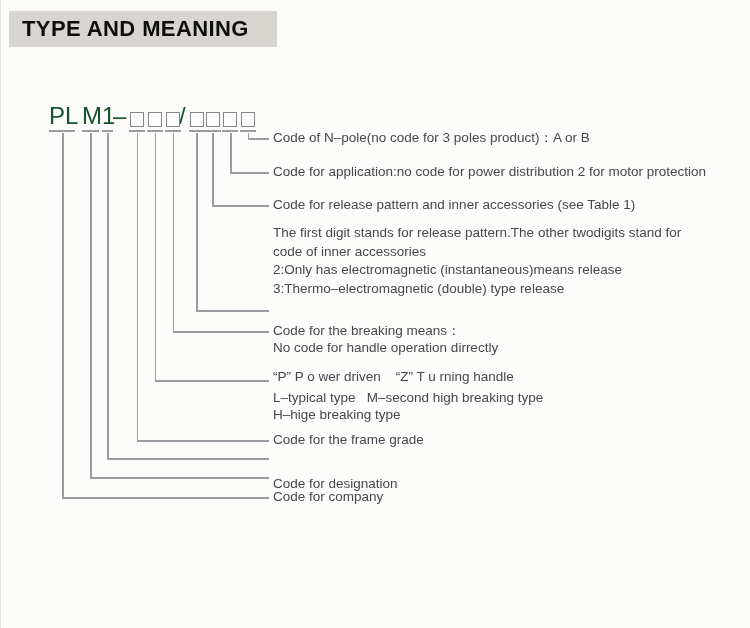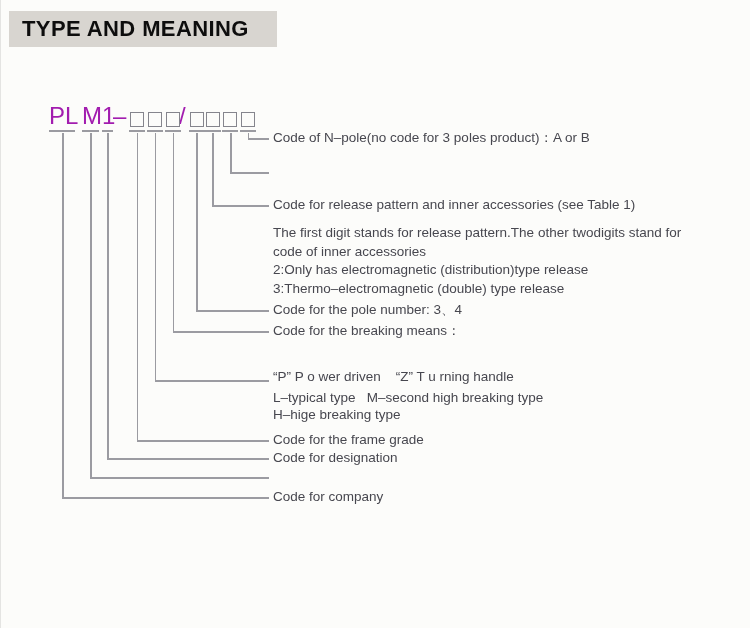--- a/index.html
+++ b/index.html
@@ -7,21 +7,21 @@
     position:relative;width:750px;height:628px;background:#fcfcfa;
     font-family:"Liberation Sans","DejaVu Sans",sans-serif;overflow:hidden;
     border-left:1px solid #e4e4e2;border-right:1px solid #dededc;
   }
   .title{
     position:absolute;left:8px;top:11px;width:255px;height:36px;
     background:#d8d5d0;color:#0d0d0d;font-size:22px;font-weight:bold;
     line-height:36px;padding-left:13px;letter-spacing:.4px;
   }
   .code-char{
-    position:absolute;top:104px;font-size:24px;color:#a21caf;line-height:24px;
+    position:absolute;top:104px;font-size:24px;color:#14532d;line-height:24px;
     white-space:pre;
   }
   .sq{
     position:absolute;top:112px;width:12px;height:13px;
     border:1.5px solid #85858d;background:transparent;
   }
   .ul{position:absolute;top:130px;height:1.5px;background:#9b9ba1;}
   .vl{position:absolute;width:1.5px;background:#9b9ba1;top:133px;}
   .hl{position:absolute;height:1.5px;background:#9b9ba1;}
   .lbl{
@@ -77,27 +77,28 @@
   <div class="hl" style="left:211px;top:205px;width:57px"></div>
   <div class="hl" style="left:195px;top:310px;width:73px"></div>
   <div class="hl" style="left:171.5px;top:331px;width:96.5px"></div>
   <div class="hl" style="left:153.5px;top:380px;width:114.5px"></div>
   <div class="hl" style="left:135.5px;top:440px;width:132.5px"></div>
   <div class="hl" style="left:106px;top:458px;width:162px"></div>
   <div class="hl" style="left:89px;top:477px;width:179px"></div>
   <div class="hl" style="left:61px;top:497px;width:207px"></div>
 
   <div class="lbl" style="top:130px">Code of N–pole(no code for 3 poles product)：A or B</div>
+  <div class="lbl" style="top:164px">Code for application:no code for power distribution 2 for motor protection</div>
   <div class="lbl" style="top:197px">Code for release pattern and inner accessories (see Table 1)</div>
   <div class="lbl" style="top:244px">code of inner accessories</div>
   <div class="lbl" style="top:225px">The first digit stands for release pattern.The other twodigits stand for</div>
-  <div class="lbl" style="top:262px">2:Only has electromagnetic (distribution)type release</div>
+  <div class="lbl" style="top:262px">2:Only has electromagnetic (instantaneous)means release</div>
   <div class="lbl" style="top:281px">3:Thermo–electromagnetic (double) type release</div>
-  <div class="lbl" style="top:302px">Code for the pole number: 3、4</div>
   <div class="lbl" style="top:323px">Code for the breaking means：</div>
+  <div class="lbl" style="top:340px">No code for handle operation dirrectly</div>
   <div class="lbl" style="top:369px">“P” P o wer driven    “Z” T u rning handle</div>
   <div class="lbl" style="top:390px">L–typical type   M–second high breaking type</div>
   <div class="lbl" style="top:432px">Code for the frame grade</div>
   <div class="lbl" style="top:407px">H–hige breaking type</div>
-  <div class="lbl" style="top:450px">Code for designation</div>
+  <div class="lbl" style="top:476px">Code for designation</div>
   <div class="lbl" style="top:489px">Code for company</div>
 
 </div>
 
 </body></html>

